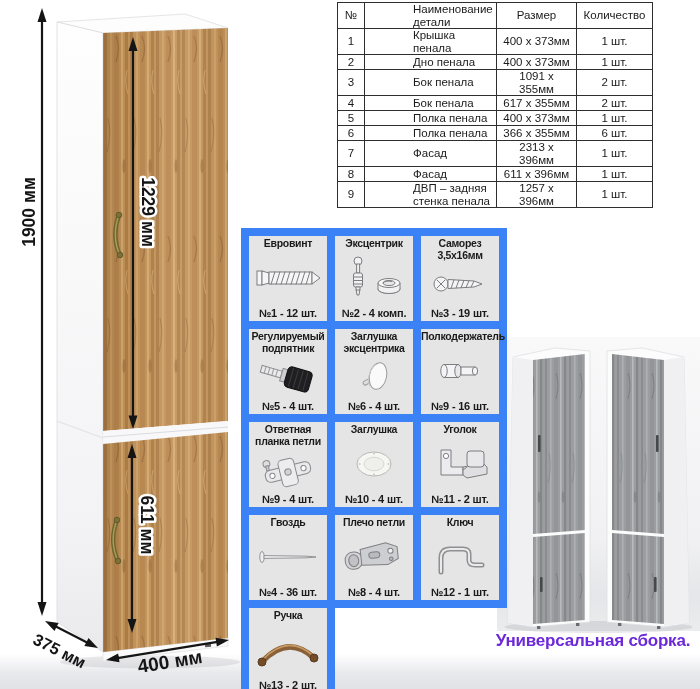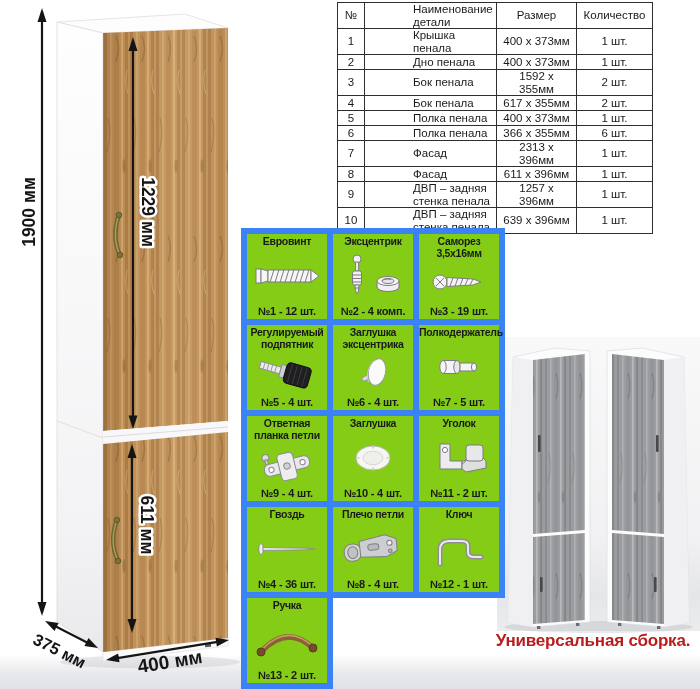--- a/index.html
+++ b/index.html
@@ -18,33 +18,33 @@
            table-layout:fixed; font-size:11.5px; line-height:12.5px; z-index:2; }
   .parts th, .parts td { border:1.5px solid #2e2e2e; padding:0 4px; font-weight:normal;
            text-align:center; vertical-align:middle; }
   .parts th { height:17px; }
   .parts td { height:14px; }
   .parts .nm { text-align:left;padding-left:48px; }
 
   
   .hw { position:absolute; left:241px; top:228px; width:258px; border-collapse:collapse;
         table-layout:fixed; z-index:2; }
-  .hw td { border:6px solid #3b82f6; height:85px; padding:0; vertical-align:top; background:#84cc16; }
+  .hw td { border:8px solid #3b82f6; height:85px; padding:0; vertical-align:top; background:#e5e5e5; }
   .hw td.hw-empty { border:none; background:transparent; }
   .hwc { display:flex; flex-direction:column; align-items:center; justify-content:space-between;
          height:81px; padding:2px 0; }
   .hwt { font-weight:bold; font-size:10.5px; line-height:11.5px; text-align:center;
          letter-spacing:-0.3px; width:100%; }
   .hwn { font-weight:bold; font-size:11px; letter-spacing:-0.2px; }
   .hwi { flex:1; display:flex; align-items:center; justify-content:center; }
 
   
   #pair-svg { position:absolute; left:497px; top:333px; z-index:1; }
   #caption { position:absolute; left:486px; top:631px; width:214px; text-align:center;
-             font-size:17px; font-weight:bold; color:#b91c1c; z-index:2; letter-spacing:-0.2px; }
+             font-size:17px; font-weight:bold; color:#6d28d9; z-index:2; letter-spacing:-0.2px; }
 
   .dim-label { font-family:"Liberation Sans", sans-serif; font-weight:bold; fill:#151515; }
   .halo { paint-order:stroke; stroke:#ffffff; stroke-width:5px; stroke-linejoin:round; }
 </style>
 </head>
 <body>
 
 <div id="stage">
 
   <div id="floor"></div>
@@ -173,21 +173,21 @@
         </tr>
       <tr>
           <td>2</td>
           <td class="nm">Дно пенала</td>
           <td>400 х 373мм</td>
           <td>1 шт.</td>
         </tr>
       <tr>
           <td>3</td>
           <td class="nm">Бок пенала</td>
-          <td>1592 х 355мм</td>
+          <td>1091 х 355мм</td>
           <td>2 шт.</td>
         </tr>
       <tr>
           <td>4</td>
           <td class="nm">Бок пенала</td>
           <td>617 х 355мм</td>
           <td>2 шт.</td>
         </tr>
       <tr>
           <td>5</td>
@@ -210,26 +210,20 @@
       <tr>
           <td>8</td>
           <td class="nm">Фасад</td>
           <td>611 х 396мм</td>
           <td>1 шт.</td>
         </tr>
       <tr>
           <td>9</td>
           <td class="nm">ДВП – задняя стенка пенала</td>
           <td>1257 х 396мм</td>
-          <td>1 шт.</td>
-        </tr>
-      <tr>
-          <td>10</td>
-          <td class="nm">ДВП – задняя стенка пенала</td>
-          <td>639 х 396мм</td>
           <td>1 шт.</td>
         </tr>
     </tbody>
   </table>
 
   <table class="hw">
     <colgroup>
         <col style="width:86px">
         <col style="width:86px">
         <col style="width:86px">
@@ -333,21 +327,21 @@
           <svg width="56" height="26" viewBox="0 0 56 26">
             <g stroke="#7d7d80" fill="#f4f4f6" stroke-width="1">
               <rect x="12" y="6.5" width="14" height="13"></rect>
               <ellipse cx="12" cy="13" rx="3.2" ry="6.5"></ellipse>
               <ellipse cx="26" cy="13" rx="3.2" ry="6.5" fill="#e8e8eb"></ellipse>
               <rect x="29" y="9" width="14" height="8"></rect>
               <ellipse cx="43" cy="13" rx="2.6" ry="4"></ellipse>
             </g>
           </svg>
         </div>
-        <div class="hwn">№7 - 5 шт.</div>
+        <div class="hwn">№9 - 16 шт.</div>
       </div>
           </td>
     </tr>
     <tr>
       <td>
             <div class="hwc">
         <div class="hwt">Ответная планка петли</div>
         <div class="hwi">
           <svg width="66" height="40" viewBox="0 0 66 40">
             <g transform="rotate(-14 33 22)" stroke="#8a8a8d" stroke-width="1">

